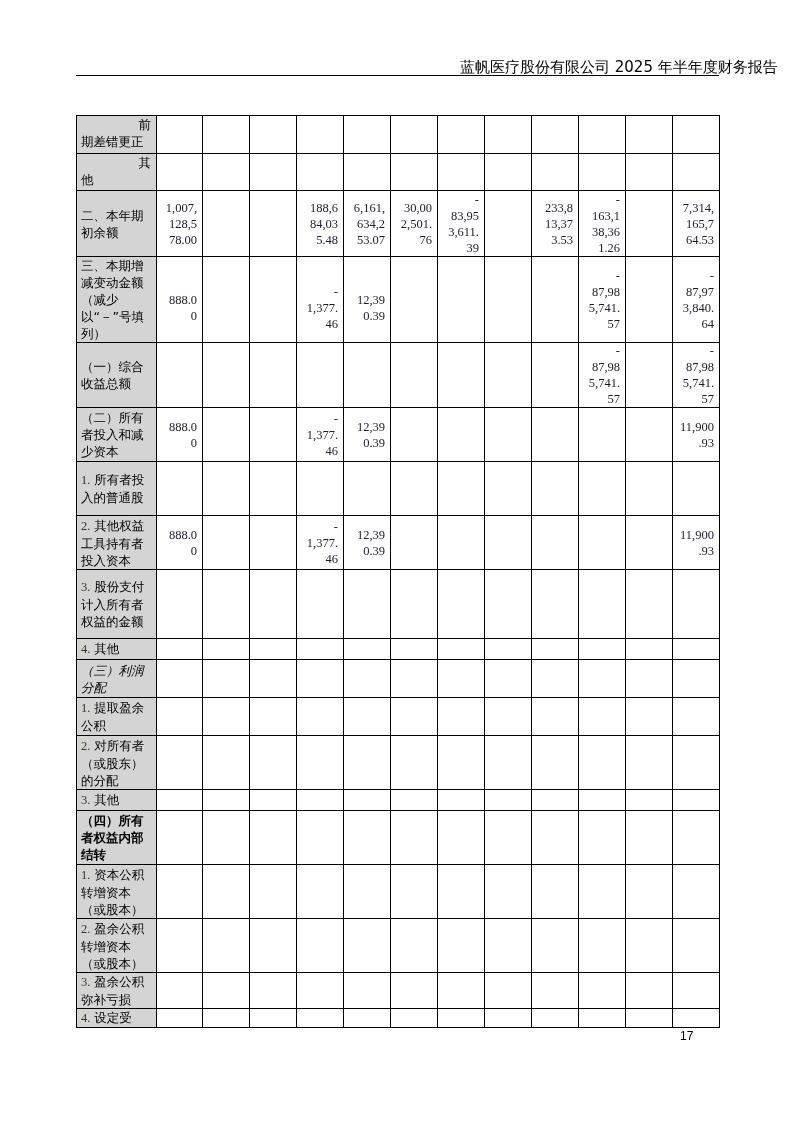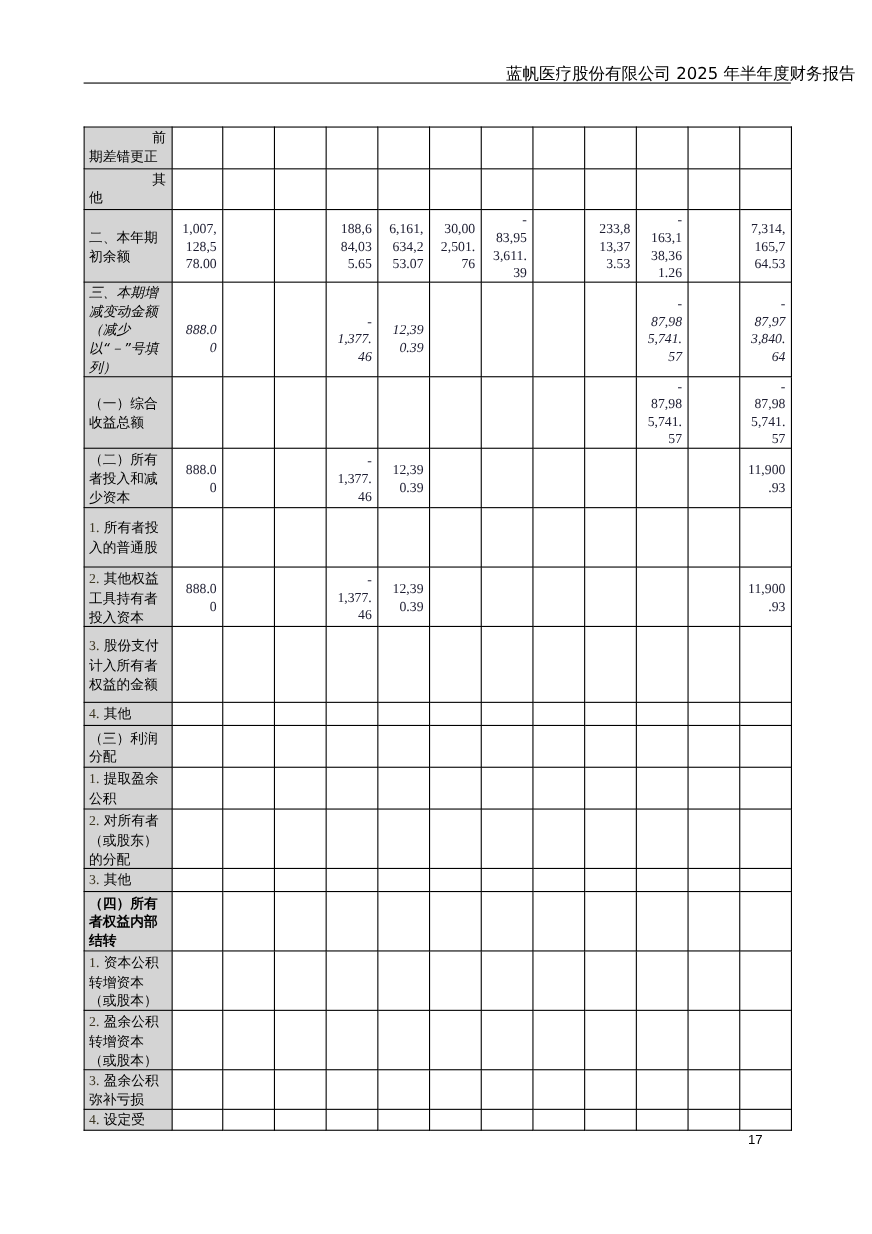--- a/index.html
+++ b/index.html
@@ -164,21 +164,21 @@
         </td>
         <td class="num">
           <span class="cell"></span>
         </td>
         <td class="num">
           <span class="cell"></span>
         </td>
         <td class="num">
           <span class="cell">188,6
 84,03
-5.65</span>
+5.48</span>
         </td>
         <td class="num">
           <span class="cell">6,161,
 634,2
 53.07</span>
         </td>
         <td class="num">
           <span class="cell">30,00
 2,501.
 76</span>
@@ -205,21 +205,21 @@
         </td>
         <td class="num">
           <span class="cell"></span>
         </td>
         <td class="num">
           <span class="cell">7,314,
 165,7
 64.53</span>
         </td>
       </tr>
-      <tr style="height: 84px; font-style: italic;">
+      <tr style="height: 84px;">
         <td class="label"><span>三、本期增减变动金额（减少以“－”号填列）</span></td>
         <td class="num">
           <span class="cell">
 888.0
 0</span>
         </td>
         <td class="num">
           <span class="cell"></span>
         </td>
         <td class="num">
@@ -507,21 +507,21 @@
         <td class="num">
           <span class="cell"></span>
         </td>
         <td class="num">
           <span class="cell"></span>
         </td>
         <td class="num">
           <span class="cell"></span>
         </td>
       </tr>
-      <tr style="height: 38px;">
+      <tr style="height: 38px; font-style: italic;">
         <td class="label"><span>（三）利润分配</span></td>
         <td class="num">
           <span class="cell"></span>
         </td>
         <td class="num">
           <span class="cell"></span>
         </td>
         <td class="num">
           <span class="cell"></span>
         </td>

